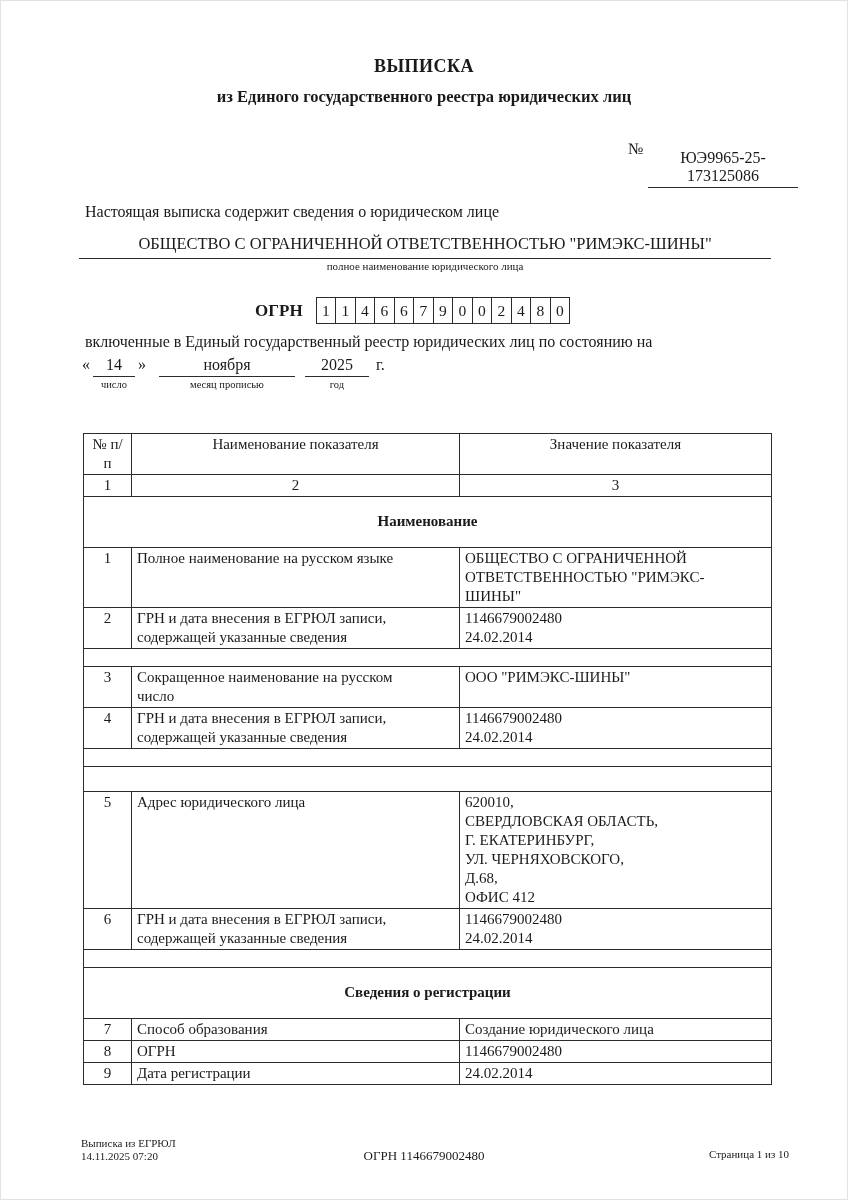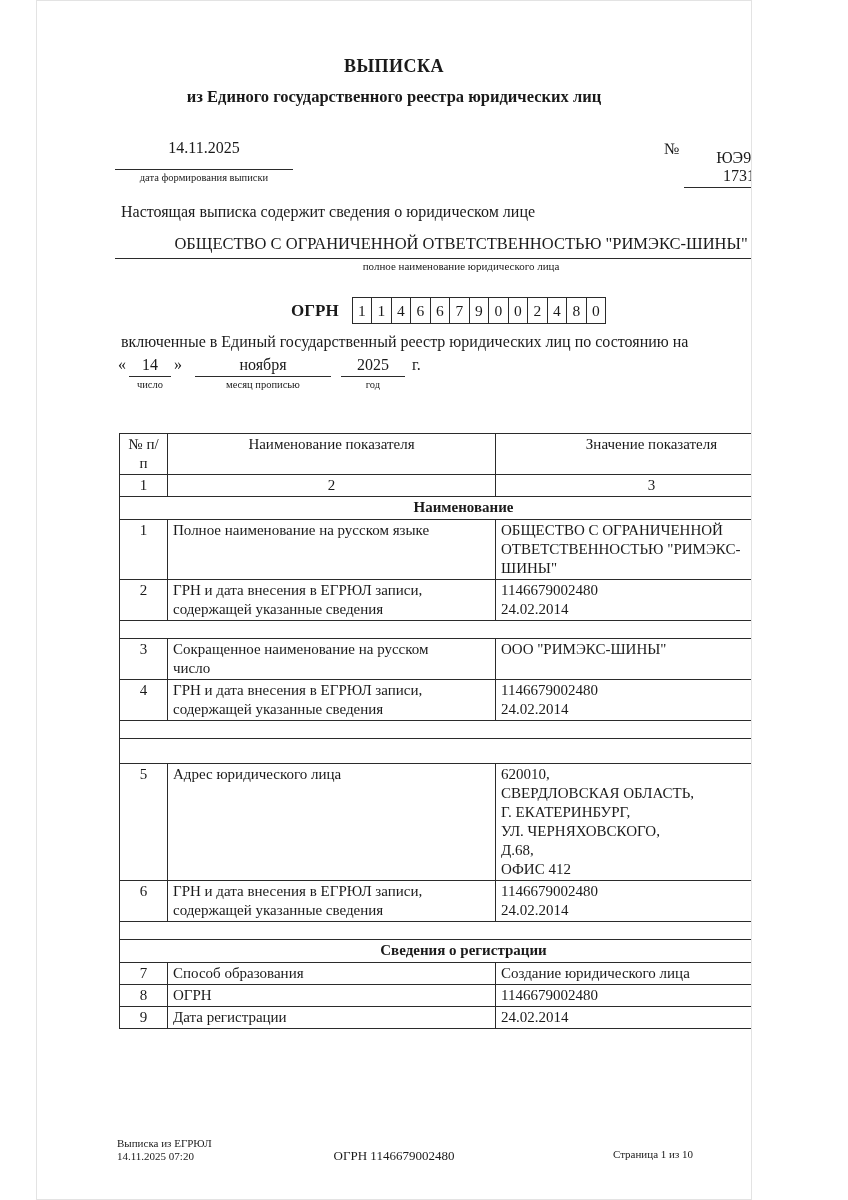--- a/index.html
+++ b/index.html
@@ -1,26 +1,25 @@
 <!DOCTYPE html>
 <html><head>
 <meta charset="utf-8">
 <style>
   html, body { margin: 0; padding: 0; background: #ffffff; }
   .page {
     position: relative;
-    width: 716px;
+    width: 848px;
     height: 1200px;
     background: #ffffff;
     color: #1a1a1a;
     font-family: "Liberation Serif", "DejaVu Serif", serif;
     box-sizing: border-box;
     border: 1px solid #e3e3e3;
     overflow: hidden;
-    margin-left: 36px;
   }
   .abs { position: absolute; }
 
   
   .doc-title {
     top: 55px; left: 0; width: 100%;
     text-align: center; font-weight: bold; font-size: 18px;
     letter-spacing: .5px;
   }
   .doc-subtitle {
@@ -73,44 +72,40 @@
     font-size: 15px;
   }
   .main-table th, .main-table td {
     border: 1px solid #2b2b2b; padding: 1px 5px;
     vertical-align: top; line-height: 19px;
     font-weight: normal; overflow: hidden;
   }
   .main-table .header-row th { text-align: center; height: 22px; }
   .main-table .colnum-row td { text-align: center; height: 19px; }
   .main-table .section-row td {
-    text-align: center; font-weight: bold; height: 20px; padding: 1px 4px;
+    text-align: center; font-weight: bold; height: 20px; padding: 15px 4px;
   }
   .main-table .spacer-row td { height: 17px; padding: 0; }
   .main-table .spacer-row.tall td { height: 24px; }
   .main-table .row-number-cell { text-align: center; }
   .main-table .row-name-cell, .main-table .row-value-cell { white-space: pre-line; }
 
   
   .footer-left { top: 1136px; left: 80px; font-size: 11px; line-height: 12.5px; }
   .footer-center { top: 1147px; left: 0; width: 100%; text-align: center; font-size: 13px; }
   .footer-right { top: 1147px; right: 58px; font-size: 11px; }
 </style>
 </head>
 <body>
 
 <div class="page">
 
   <div class="abs doc-title">ВЫПИСКА</div>
   <div class="abs doc-subtitle">из Единого государственного реестра юридических лиц</div>
 
-  <div class="abs formation-block">
-    <div class="formation-date">14.11.2025</div>
-    <div class="formation-caption">дата формирования выписки</div>
-  </div>
 
   <div class="abs no-label">№</div>
   <div class="abs number-block">
     <div class="number-value">
       <div>ЮЭ9965-25-</div>
       <div>173125086</div>
     </div>
   </div>
 
   <div class="abs intro-line">Настоящая выписка содержит сведения о юридическом лице</div>

